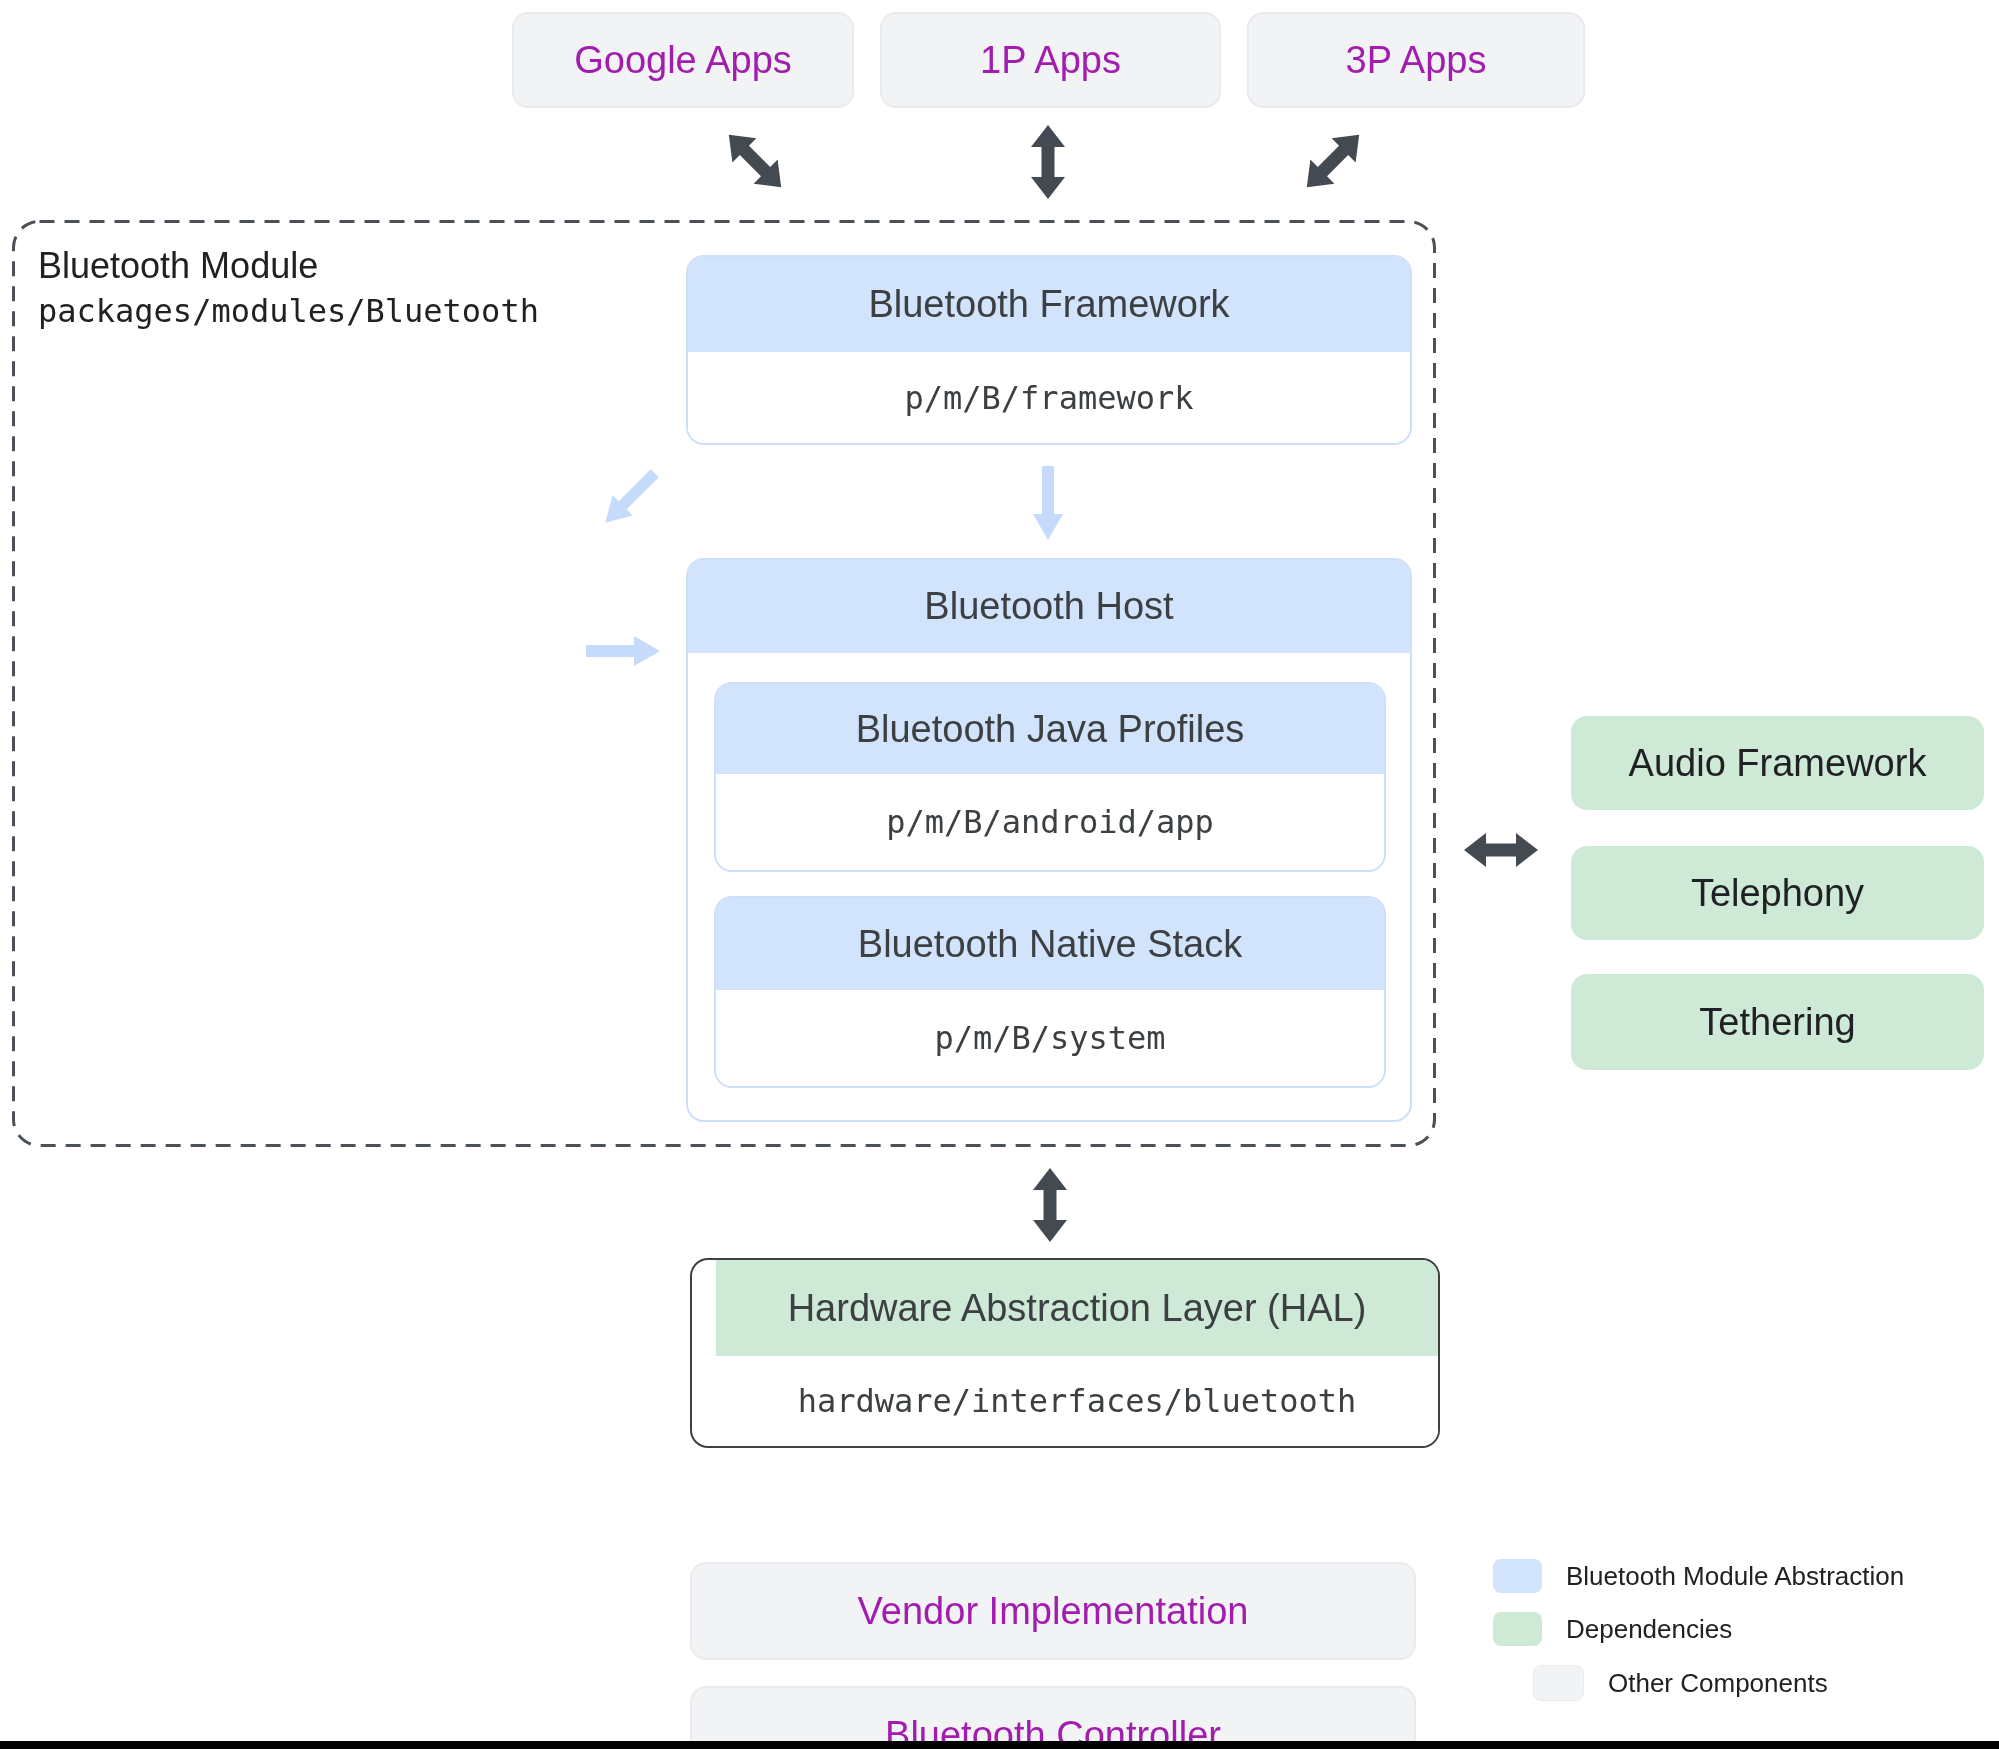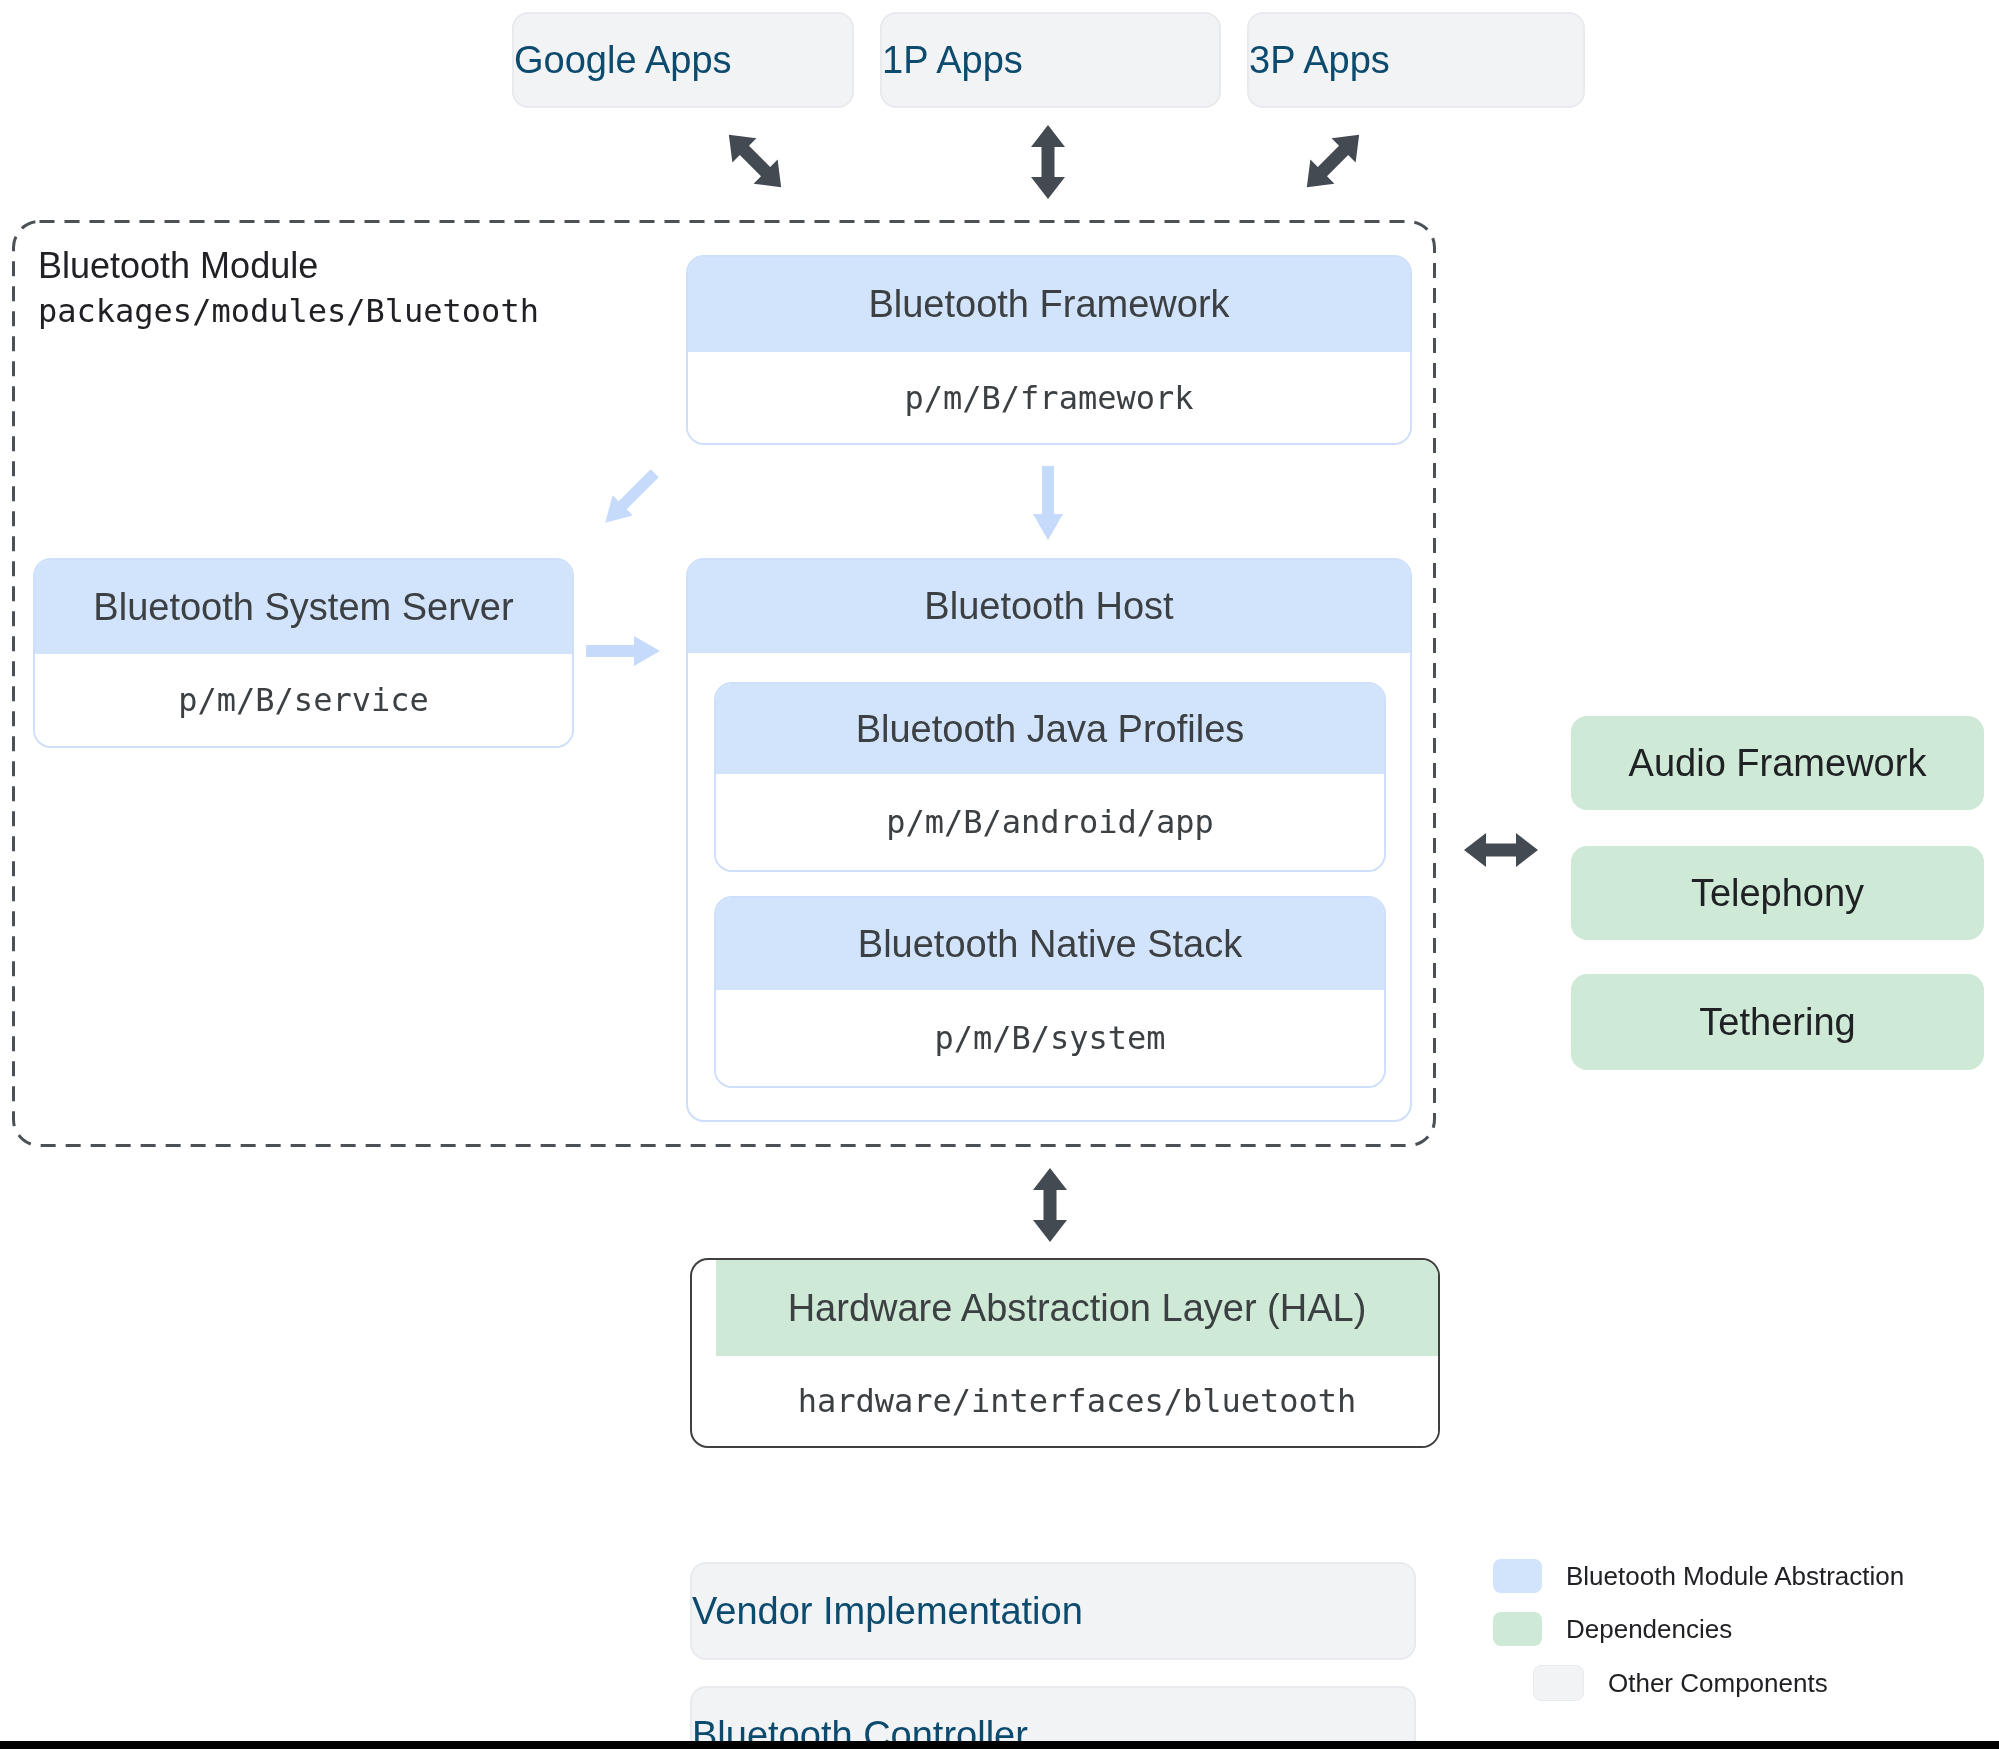--- a/index.html
+++ b/index.html
@@ -10,22 +10,22 @@
     color:#202124;
   }
   .abs { position:absolute; }
 
   
   .graybox {
     position:absolute;
     background:#f1f3f4;
     border:2px solid #e8eaed;
     border-radius:16px;
-    display:flex; align-items:center; 
-    font-size:38px; color:#0c4a6e;
+    display:flex; align-items:center; justify-content:center;
+    font-size:38px; color:#a21caf;
   }
 
   
   .greenbox {
     position:absolute;
     background:#ceead6;
     border-radius:16px;
     display:flex; align-items:center; justify-content:center;
     font-size:38px; color:#202124;margin-top:44px;
   }
@@ -129,24 +129,20 @@
   <svg class="arrow" style="left:614px; top:463px; transform:rotate(45deg);" width="32" height="70" viewBox="0 0 32 74">
     <polygon class="light-arrow" points="10,0 22,0 22,48 31,48 16,74 1,48 10,48"></polygon>
   </svg>
   <svg class="arrow" style="left:1032px; top:466px;" width="32" height="74" viewBox="0 0 32 74">
     <polygon class="light-arrow" points="10,0 22,0 22,48 31,48 16,74 1,48 10,48"></polygon>
   </svg>
   <svg class="arrow" style="left:586px; top:635px;" width="74" height="32" viewBox="0 0 74 32">
     <polygon class="light-arrow" points="0,10 48,10 48,1 74,16 48,31 48,22 0,22"></polygon>
   </svg>
 
-  <div class="twobox blue" style="left:33px; top:558px; width:537px; height:186px;">
-    <div class="head" style="height:94px;">Bluetooth System Server</div>
-    <div class="body">p/m/B/service</div>
-  </div>
 
   <div class="hostbox" style="left:686px; top:558px; width:722px; height:560px;">
     <div class="hosthead">Bluetooth Host</div>
   </div>
 
   <div class="twobox blue" style="left:714px; top:682px; width:668px; height:186px;">
     <div class="head" style="height:90px;">Bluetooth Java Profiles</div>
     <div class="body">p/m/B/android/app</div>
   </div>
 

